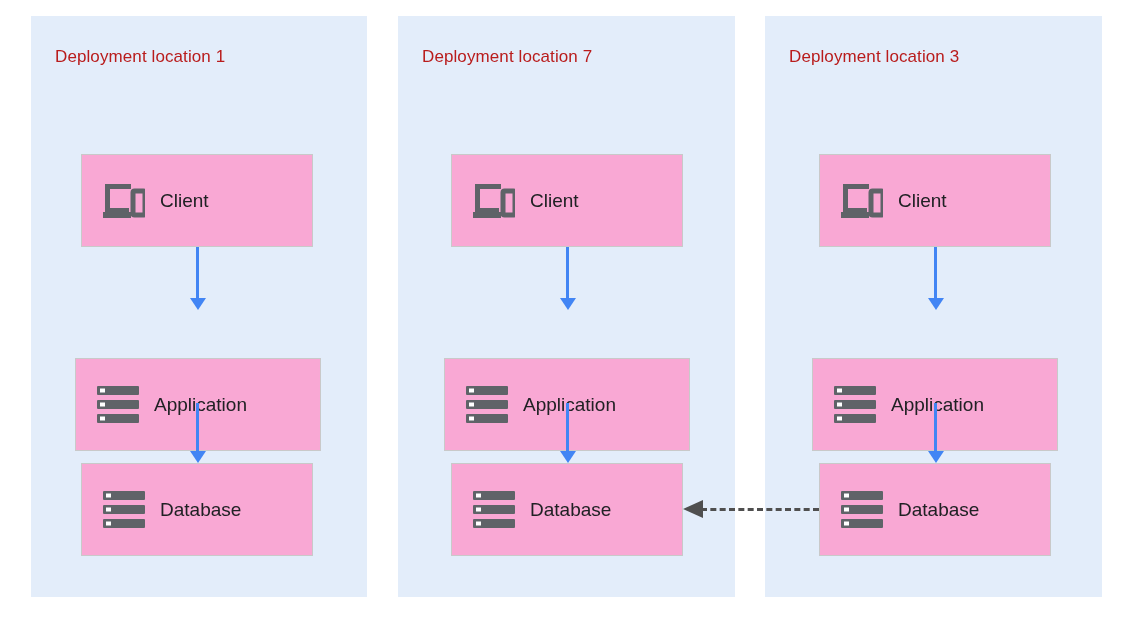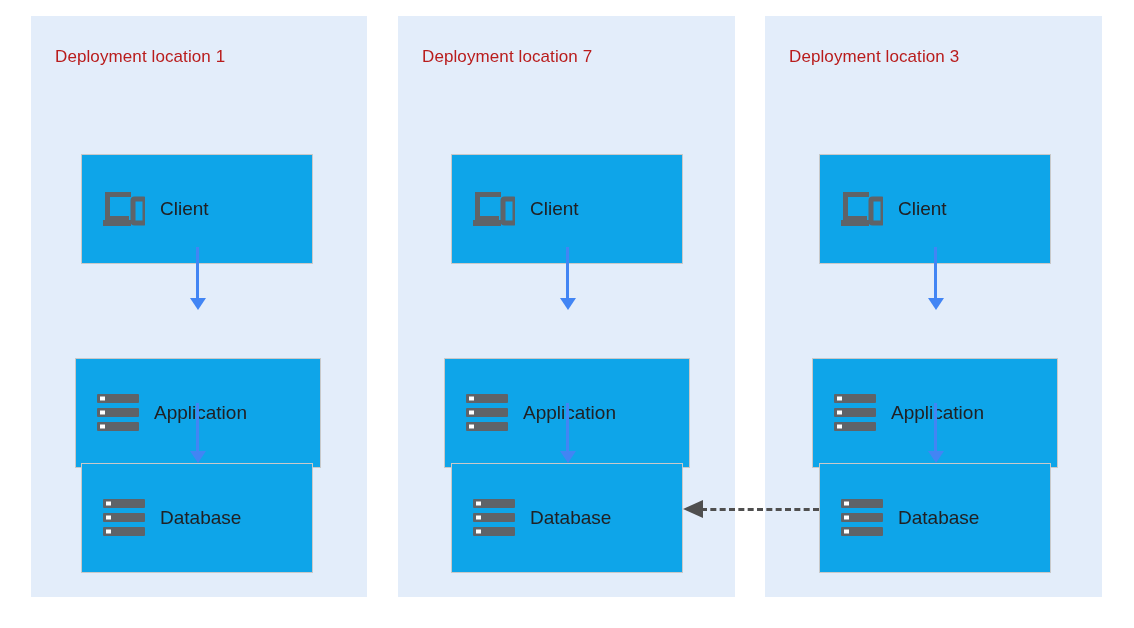--- a/index.html
+++ b/index.html
@@ -38,26 +38,26 @@
     font-size: 17px;
     line-height: 22px;
     color: #b91c1c;
     letter-spacing: 0.1px;
     white-space: nowrap;
   }
 
   
   .node {
     position: absolute;
-    background: #0ea5e9;
+    background: #f9a8d4;
     border: 1px solid #c9c9c9;
     box-sizing: border-box;
     display: flex;
     align-items: center;
-    height: 110px;
+    height: 93px;
   }
   .node-client,
   .node-database {
     width: 232px;
   }
   .node-application {
     width: 246px;
   }
   .row-client      { top: 154px; }
   .row-application { top: 310px; margin-top: 48px; }

